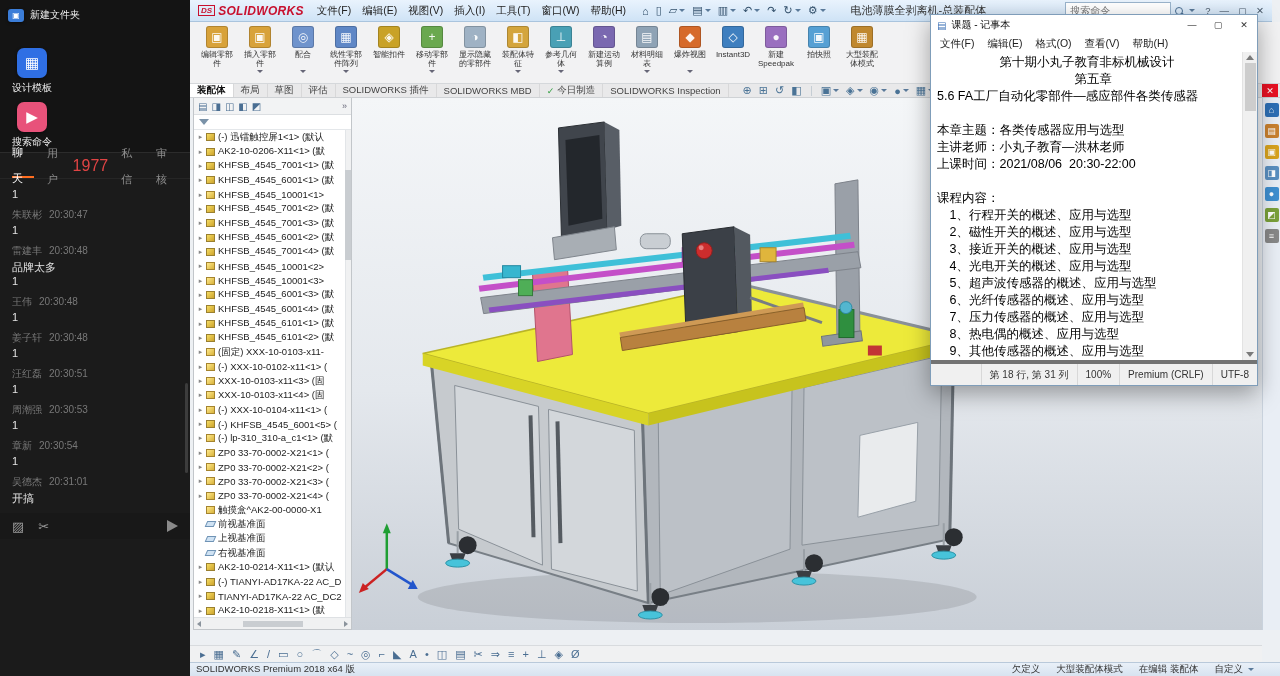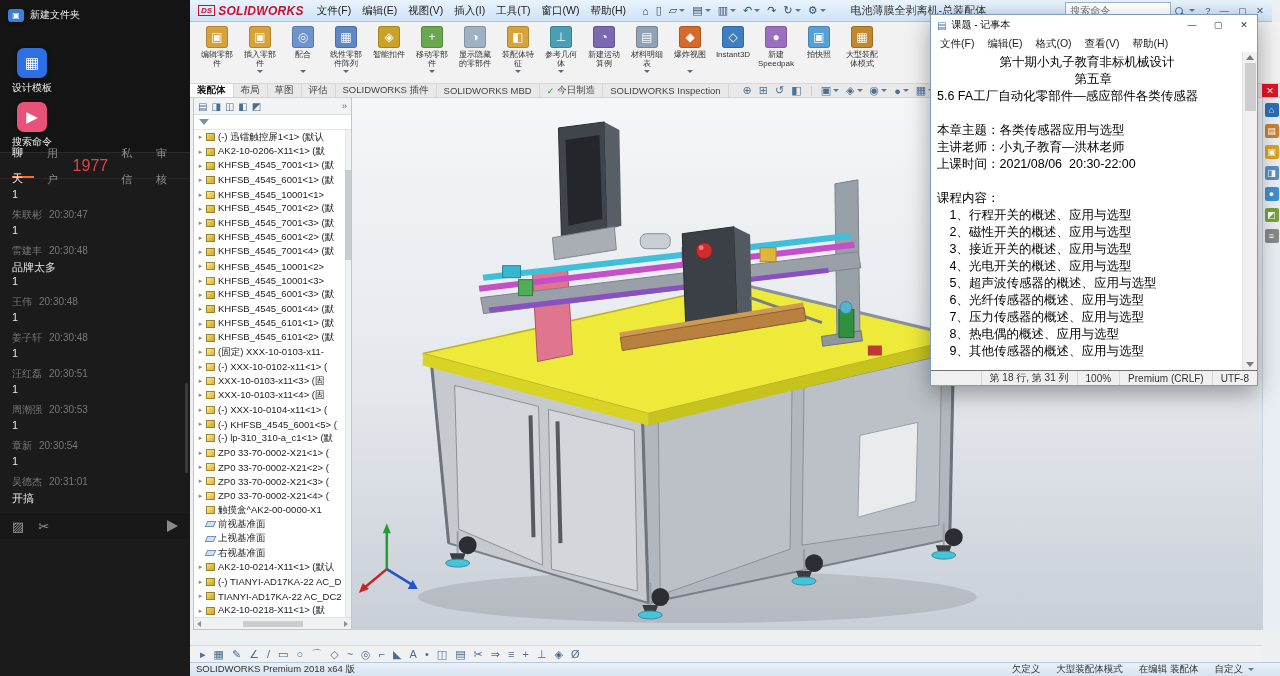--- a/index.html
+++ b/index.html
@@ -118,21 +118,21 @@
 .np-ctl{width:26px;display:flex;align-items:center;justify-content:center;font-size:9px;color:#333}
 .np-menubar{height:17px;display:flex;gap:1px;padding-left:3px;align-items:center;font-size:10.5px;color:#222;flex:0 0 auto}
 .np-menu{padding:1px 6px}
 .np-body{flex:1;position:relative;overflow:hidden;background:#fff}
 .np-text{position:absolute;left:0;top:0;right:15px;bottom:0;padding:2px 6px;font-size:12.5px;line-height:17px;color:#000;white-space:pre;overflow:hidden}
 .np-line{min-height:17px}
 .np-scroll{position:absolute;right:0;top:0;width:15px;bottom:0;background:#f0f0f0;border-left:1px solid #e3e3e3;display:flex;flex-direction:column;align-items:center;padding:3px 0}
 .np-sarr{width:0;height:0;border-left:4px solid transparent;border-right:4px solid transparent;border-bottom:5px solid #7a7a7a}
 .np-sarr.dn{border-bottom:none;border-top:5px solid #7a7a7a;margin-top:auto}
 .np-thumb{width:11px;height:48px;background:#cdcdcd;margin-top:3px}
-.np-statusbar{height:15px;background:#f0f0f0;border-top:1px solid #737373;display:flex;font-size:10px;color:#333;align-items:center;flex:0 0 auto}
+.np-statusbar{height:25px;background:#f0f0f0;border-top:4px solid #737373;display:flex;font-size:10px;color:#333;align-items:center;flex:0 0 auto}
 .np-status-spacer{flex:1}
 .np-cell{padding:0 8px;border-left:1px solid #d8d8d8;height:100%;display:flex;align-items:center;white-space:nowrap}
 </style>
 </head>
 <body>
 
 <div id="screen">
 
   <aside id="left-panel">
     <div id="desktop-shortcuts">

